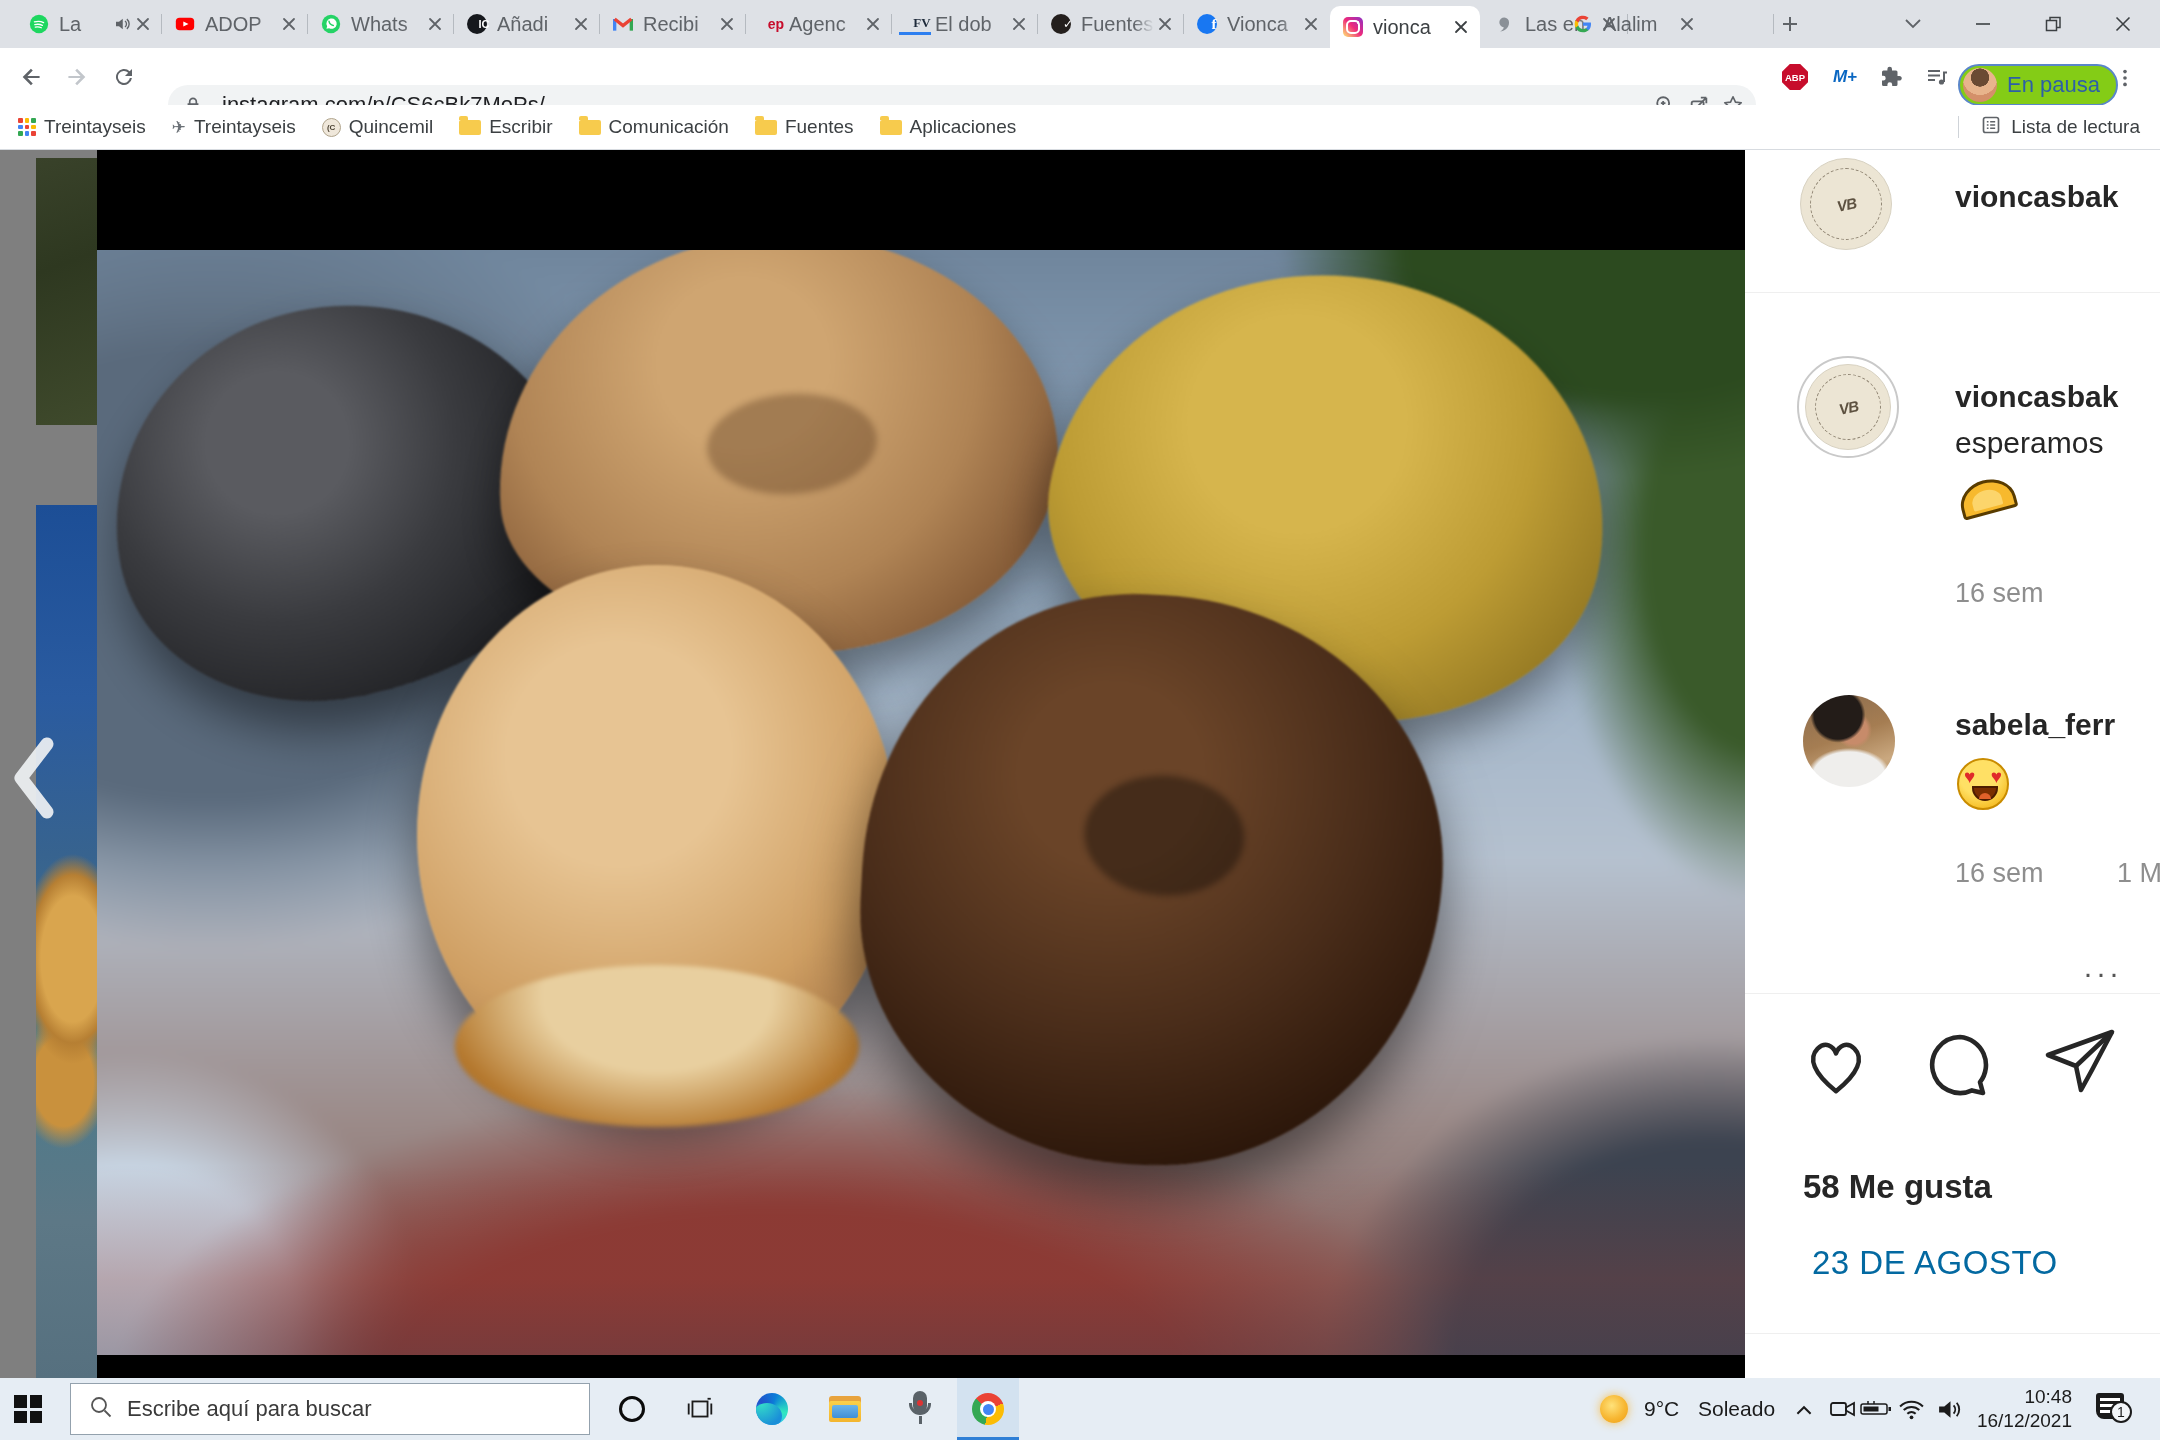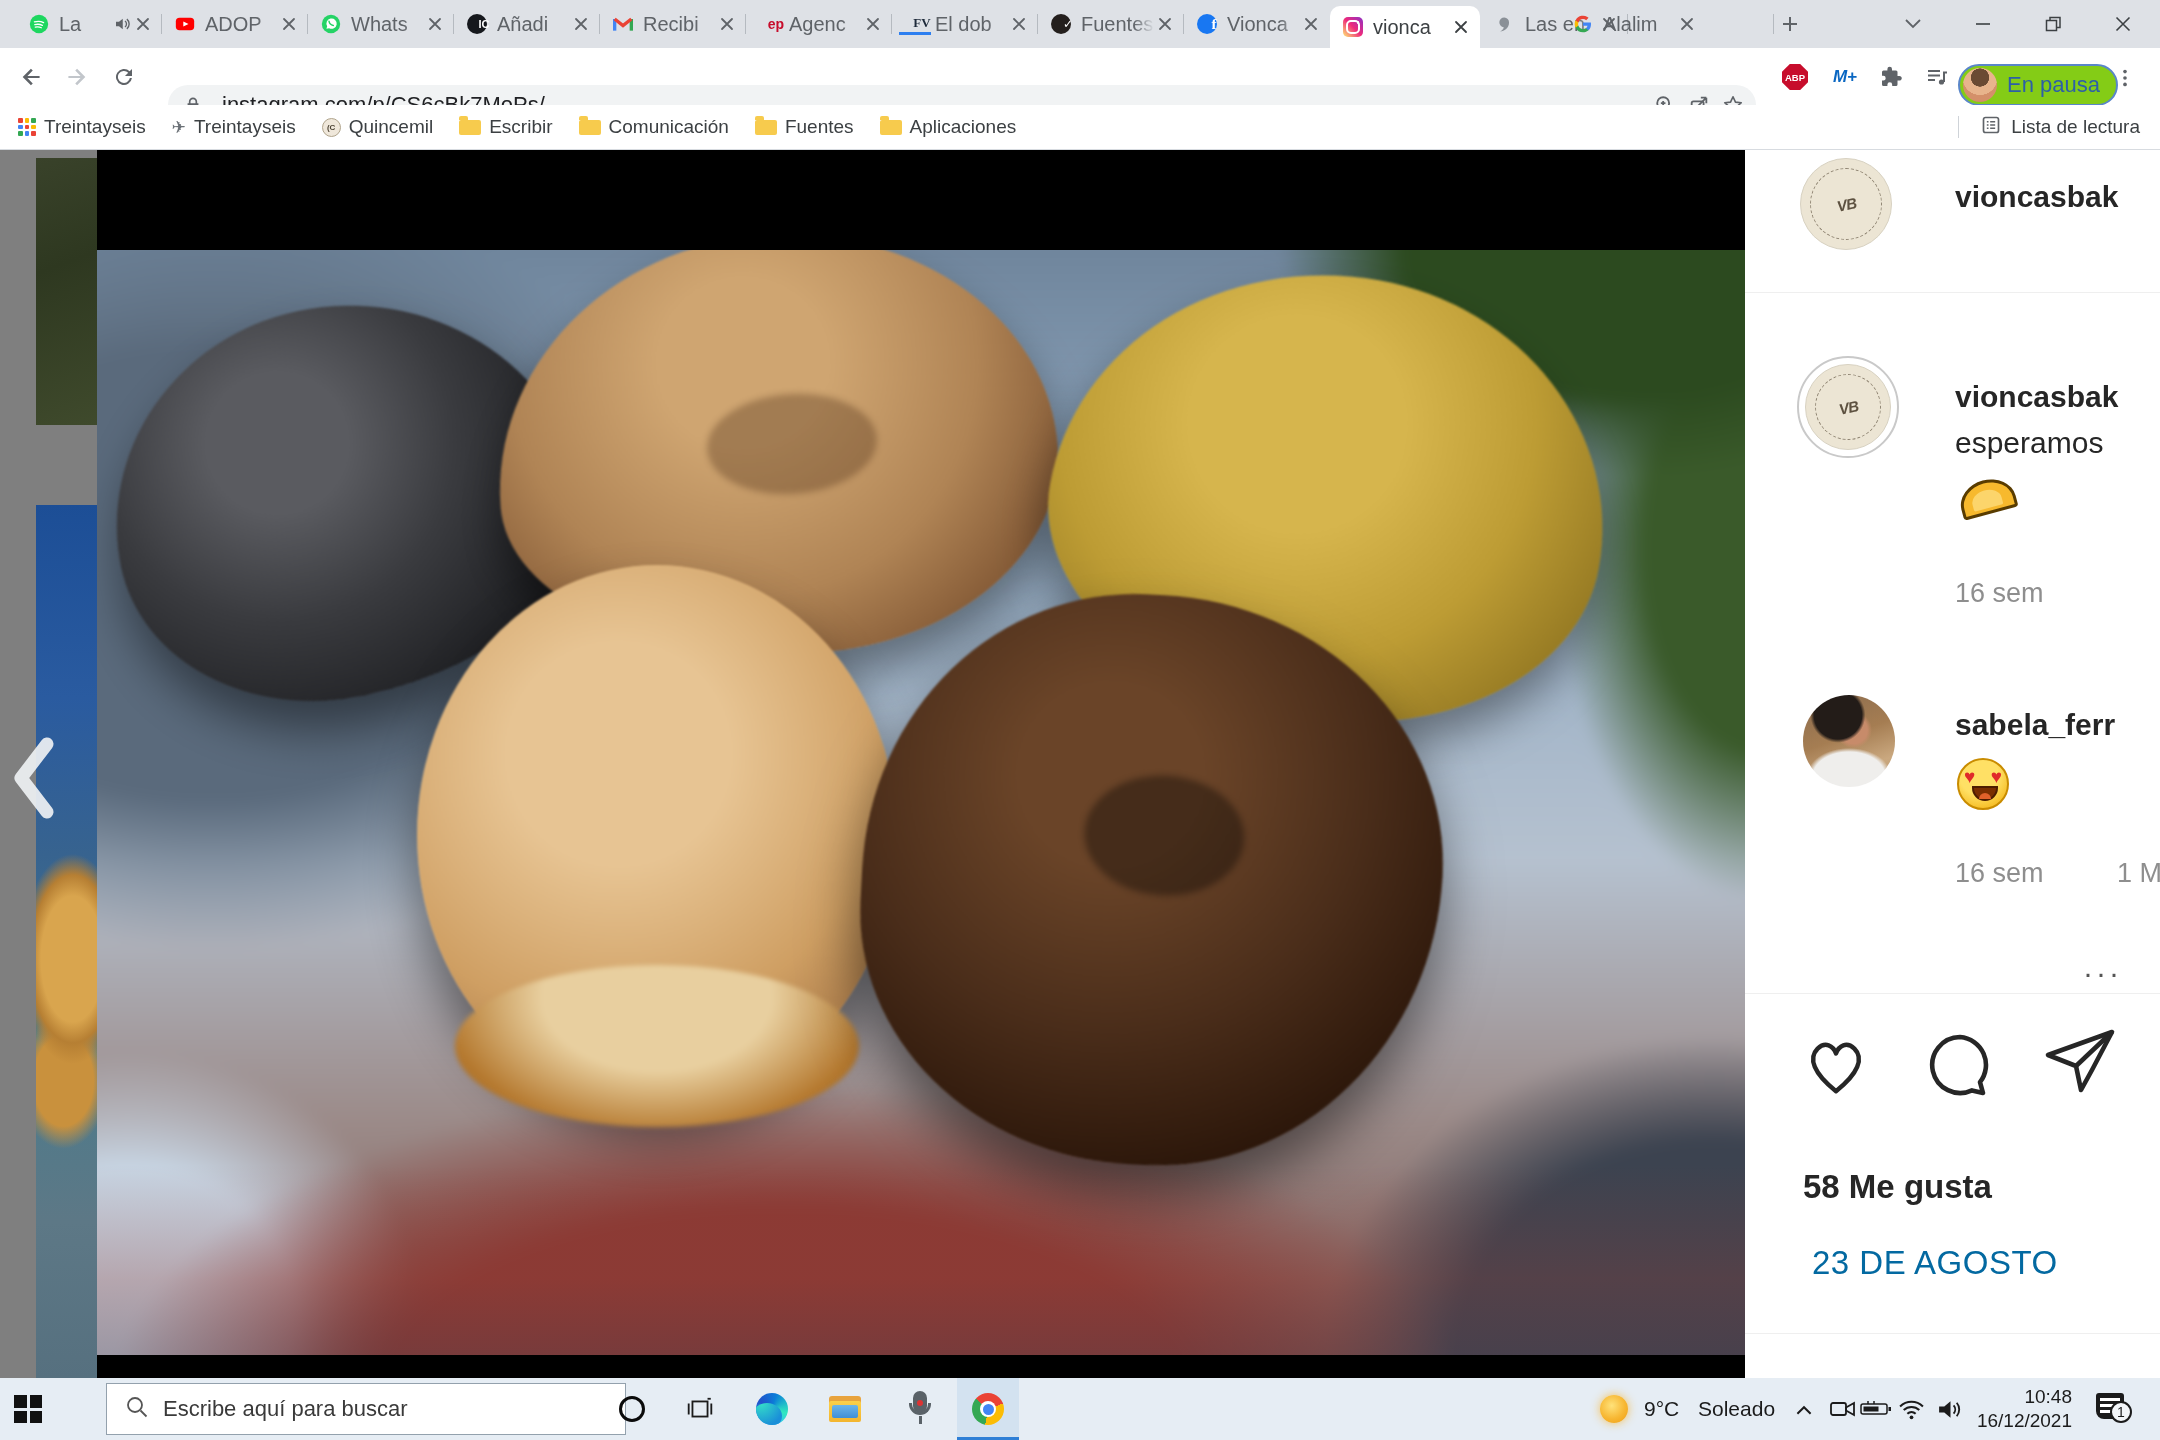--- a/index.html
+++ b/index.html
@@ -128,21 +128,21 @@
   .emoji-heart-eyes .mouth::after { content:""; position:absolute; left:5px; bottom:0; width:12px; height:6px; background:#e0612a; border-radius:10px 10px 0 0; }
   .act { position:absolute; cursor:pointer; }
   .likes-label { position:absolute; left:58px; top:1018px; font-size:33px; font-weight:bold; color:#262626; }
   .date-label { position:absolute; left:58px; top:1094px; font-size:33px; color:#0369a1; letter-spacing:.5px;margin-left:9px; }
   .opt-dots { position:absolute; left:338px; top:806px; font-size:30px; color:#555; letter-spacing:3px; }
 
   
   .taskbar { position:absolute; left:0; top:1378px; width:2160px; height:62px; background:#e6edf4; }
   .startbtn { position:absolute; left:14px; top:17px; width:28px; height:28px; display:grid; grid-template-columns:1fr 1fr; gap:3px; }
   .startbtn span { background:#111; }
-  .tsearch { position:absolute; left:70px; top:5px; width:520px; height:52px; background:#fff; border:1px solid #93a1ad; display:flex; align-items:center;margin-left:36px; }
+  .tsearch { position:absolute; left:70px; top:5px; width:520px; height:52px; background:#fff; border:1px solid #93a1ad; display:flex; align-items:center; }
   .tsearch-label { font-size:22px; color:#3a3a3a; margin-left:14px; white-space:nowrap; }
   .tbicon { position:absolute; top:0; width:62px; height:62px; display:flex; align-items:center; justify-content:center; }
   .chrome-slot { background:#d3e2f0; }
   .chrome-slot::after { content:""; position:absolute; left:0; bottom:0; width:100%; height:3px; background:#2e7fd6; }
   .chrome-ball { width:32px; height:32px; border-radius:50%;
     background:conic-gradient(from -50deg,#ea4335 0 120deg,#fbbc05 120deg 240deg,#34a853 240deg 360deg); position:relative; }
   .chrome-ball::before { content:""; position:absolute; left:8px; top:8px; width:16px; height:16px; background:#fff; border-radius:50%; }
   .chrome-ball::after { content:""; position:absolute; left:10.5px; top:10.5px; width:11px; height:11px; background:#4285f4; border-radius:50%; }
   .edge-ball { width:32px; height:32px; border-radius:50%; background:conic-gradient(from 160deg,#35c1f1,#2052cc 40%,#0b7dd8 60%,#30e8bf 85%,#35c1f1); position:relative; overflow:hidden; }
   .edge-ball::before { content:""; position:absolute; left:-4px; top:10px; width:30px; height:26px; background:radial-gradient(circle at 30% 0,#35e0c8,#1a8fd8 70%); border-radius:50%; }

